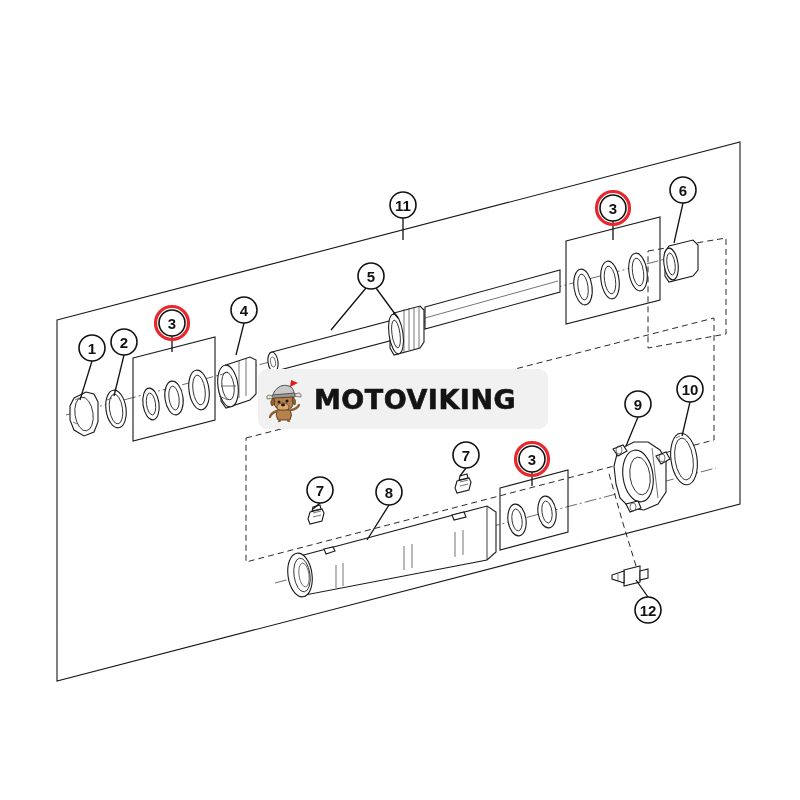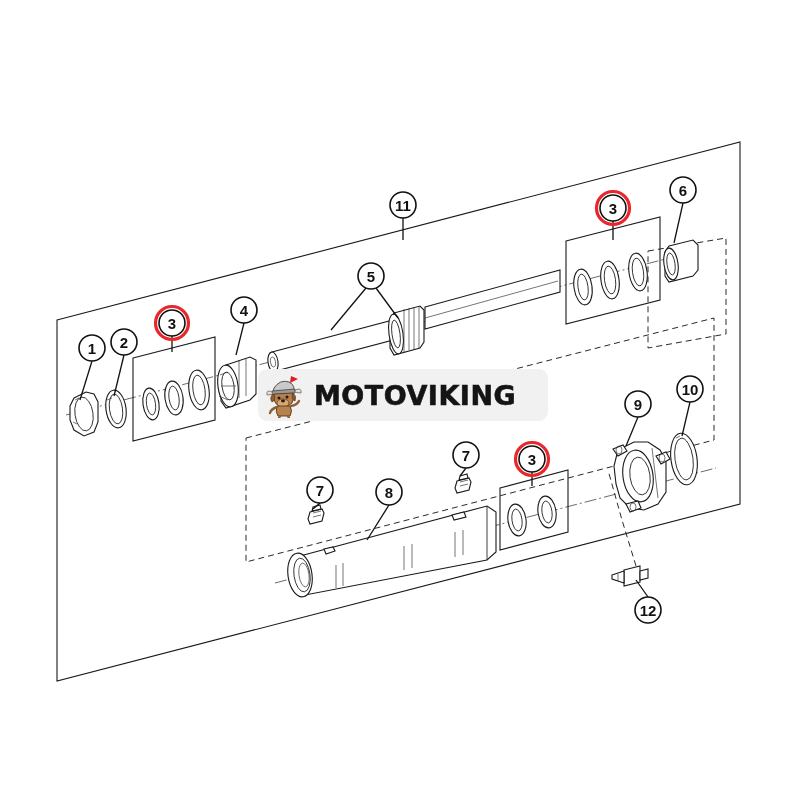--- a/index.html
+++ b/index.html
@@ -12,21 +12,21 @@
   svg#diagram{position:absolute;left:0;top:0;width:800px;height:800px;display:block;}
 
   .callout-num{
     font-family:"Liberation Sans", sans-serif;
     font-size:15px;font-weight:700;fill:#111111;
     text-anchor:middle;dominant-baseline:central;
   }
 
   
   #watermark{
-    position:absolute;left:258px;top:369px;width:290px;height:52px;
+    position:absolute;left:258px;top:369px;width:290px;height:60px;
     background:#f1f1f1;border-radius:9px;
     display:flex;align-items:center;box-sizing:border-box;
     padding-left:6px;
   }
   #wm-mascot{width:48px;height:46px;position:relative;flex:0 0 auto;margin-right:2px;}
   #wm-text{
     font-family:"DejaVu Sans", sans-serif;
     font-weight:700;font-size:27px;letter-spacing:0.5px;
     color:#141414;line-height:1;white-space:nowrap;
     -webkit-text-stroke:0.6px #141414;

